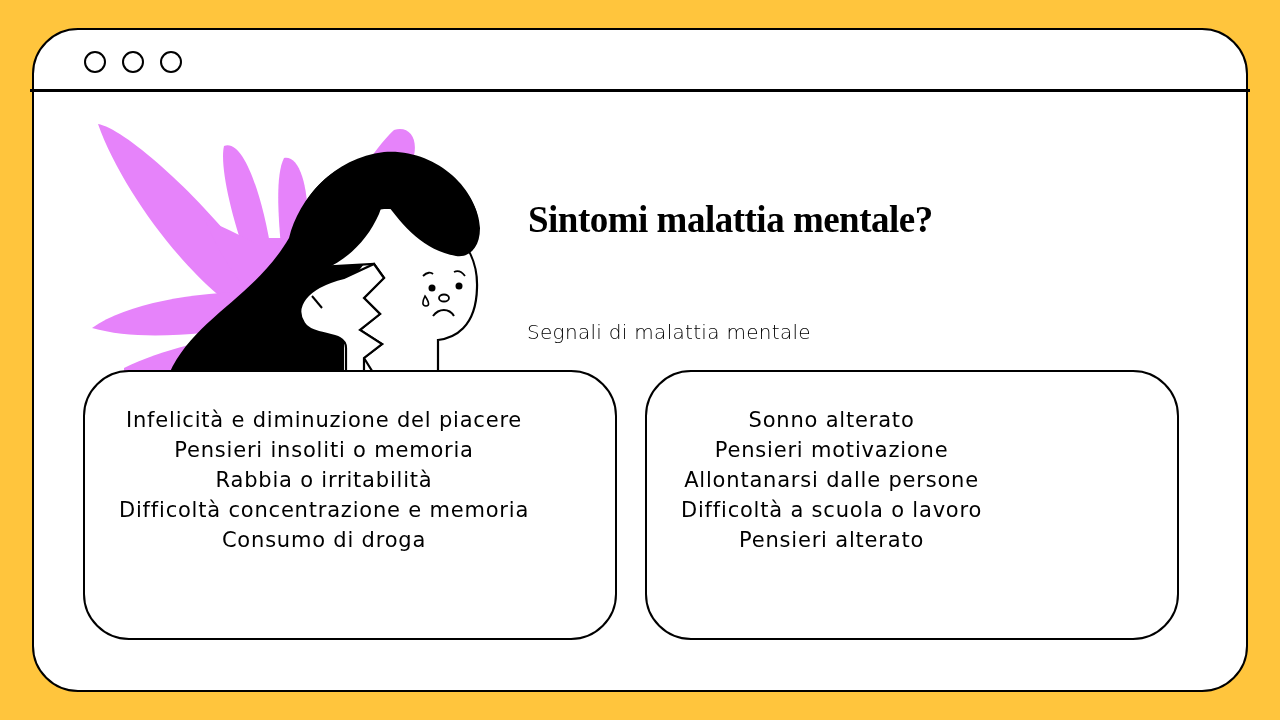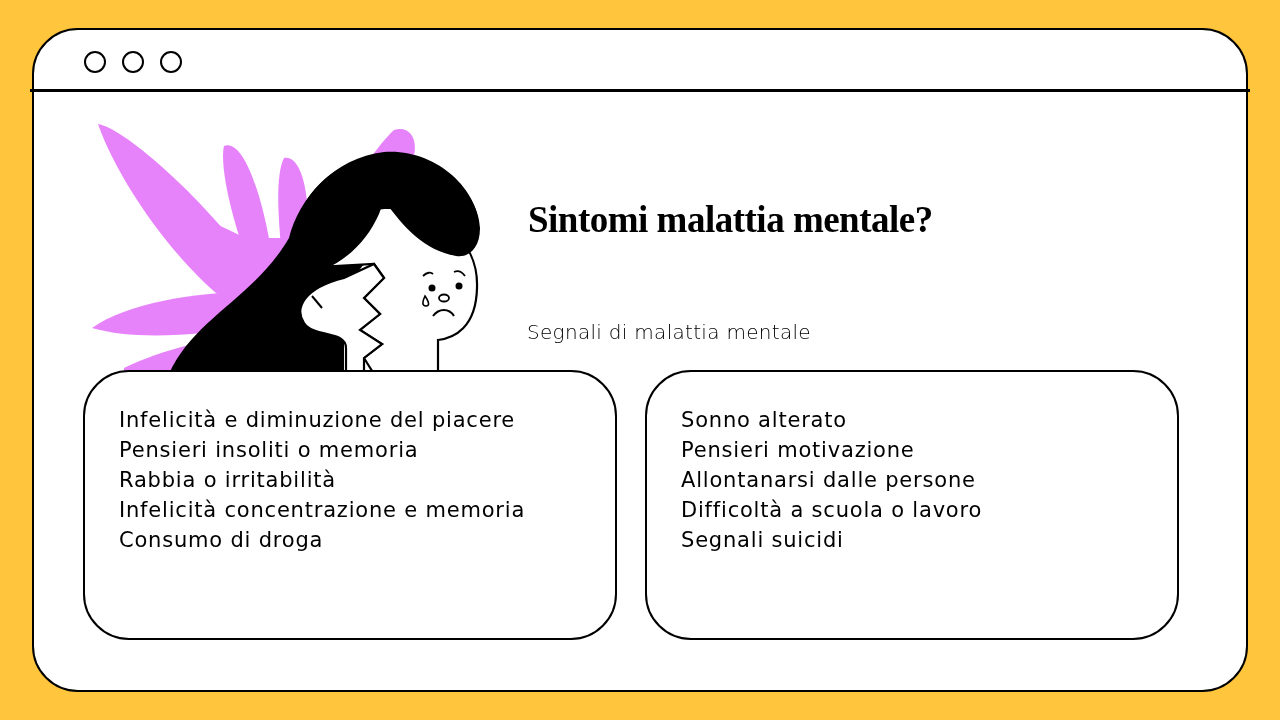--- a/index.html
+++ b/index.html
@@ -25,21 +25,21 @@
     font-family:Liberation Serif, serif; font-weight:bold;
     font-size:37px; letter-spacing:-0.5px; color:#000; white-space:nowrap;
   }
   .subtitle {
     position:absolute; left:527px; top:320px;
     font-size:20px; color:#000; white-space:nowrap; letter-spacing:0.3px;
     font-family:"DejaVu Sans", sans-serif; font-weight:300;text-align:right;
   }
   .card {
     position:absolute; top:370px; width:534px; height:270px;
-    border:2.5px solid #000; border-radius:46px; background:#FFFFFF; box-sizing:border-box;
+    border:2.5px solid #000; border-radius:46px; background:#FFFFFF; box-sizing:border-box;text-align:center;
   }
   .card.left { left:83px; }
   .card.right { left:645px; }
   .card ul { list-style:none; margin:0; padding:0; position:absolute; left:34px; top:33px; }
   .card li {
     font-size:21px; line-height:30px; color:#000; white-space:nowrap; letter-spacing:0.8px;
     font-family:"DejaVu Sans", sans-serif;
   }
 </style>
 </head>
@@ -85,26 +85,26 @@
 </svg>
 
 <div class="title">Sintomi malattia mentale?</div>
 <div class="subtitle">Segnali di malattia mentale</div>
 
 <div class="card left">
   <ul>
     <li>Infelicità e diminuzione del piacere</li>
     <li>Pensieri insoliti o memoria</li>
     <li>Rabbia o irritabilità</li>
-    <li>Infelicità concentrazione e memoria</li>
+    <li>Difficoltà concentrazione e memoria</li>
     <li>Consumo di droga</li>
   </ul>
 </div>
 
 <div class="card right">
   <ul>
     <li>Sonno alterato</li>
     <li>Pensieri motivazione</li>
     <li>Allontanarsi dalle persone</li>
     <li>Difficoltà a scuola o lavoro</li>
-    <li>Segnali suicidi</li>
+    <li>Pensieri alterato</li>
   </ul>
 </div>
 
 </body></html>

